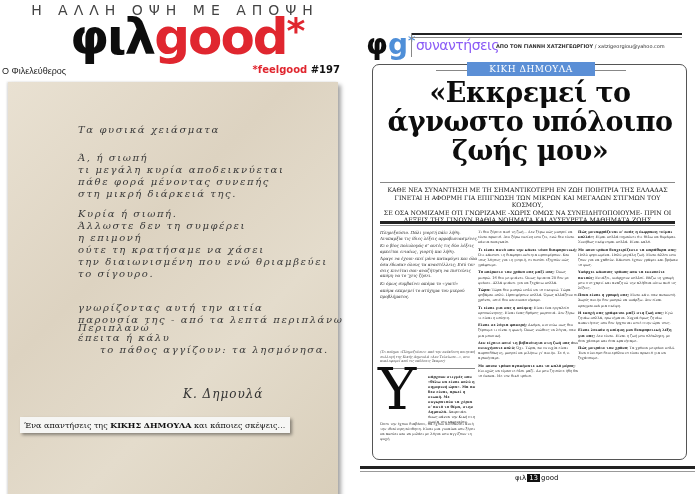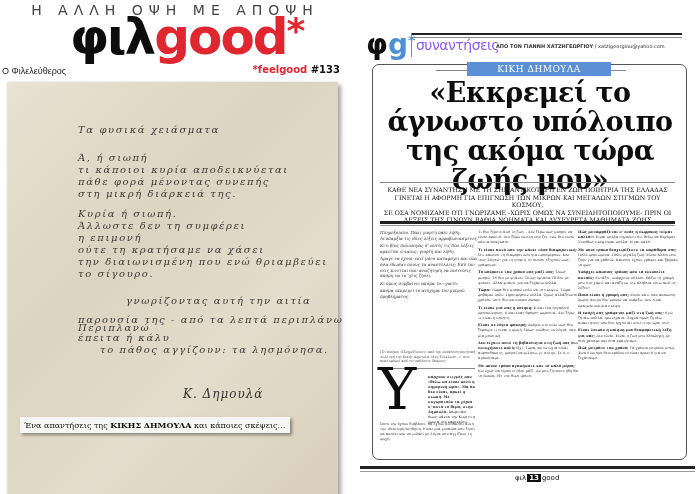--- a/index.html
+++ b/index.html
@@ -40,21 +40,21 @@
   .section-logo .ast { color: #4f8fd8; font-size: 14px; vertical-align: top; position: relative; top: -4px; }
   .top-rule-1 { position: absolute; left: 62px; top: 33px; width: 270px; height: 2px; background: #222; }
   .top-rule-2 { position: absolute; left: 62px; top: 37px; width: 270px; height: 1px; background: #888; }
   .section-vbar { position: absolute; left: 61px; top: 33px; width: 1px; height: 24px; background: #888; }
   .section-title { position: absolute; left: 66px; top: 37px; font-family: "DejaVu Sans", sans-serif; font-size: 14px; color: #8b5cf6; letter-spacing: -0.5px; }
   .byline { position: absolute; left: 146px; top: 43px; font-family: "DejaVu Sans", sans-serif; font-size: 5px; color: #333; white-space: nowrap; }
   .byline b { font-weight: bold; }
 
   .frame { position: absolute; left: 22px; top: 64px; width: 315px; height: 396px; border: 1px solid #555; border-radius: 7px; }
   .name-rule { position: absolute; left: 86px; top: 70px; width: 190px; height: 1px; background: #888; }
-  .name-badge { position: absolute; left: 117px; top: 62px; width: 144px; height: 14px; background: #5b8fd6;
+  .name-badge { position: absolute; left: 117px; top: 62px; width: 128px; height: 14px; background: #5b8fd6;
     color: #fff; text-align: center; font-size: 9px; line-height: 14px; font-family: "DejaVu Serif", serif; letter-spacing: 0.5px; }
 
   .headline { position: absolute; left: 30px; top: 78px; width: 300px; text-align: center; font-family: "DejaVu Serif", serif;
     font-weight: bold; font-size: 27px; line-height: 29px; letter-spacing: -0.5px; color: #0d0d0d; }
   .headline div { white-space: nowrap; }
 
   .rule-above-lead { position: absolute; left: 30px; top: 182px; width: 295px; height: 1px; background: #888; }
   .lead { position: absolute; left: 30px; top: 186px; width: 295px; text-align: center; font-family: "DejaVu Serif", serif;
     font-size: 6.2px; line-height: 7.5px; color: #111; text-transform: uppercase; }
   .rule-thick { position: absolute; left: 30px; top: 221px; width: 295px; height: 3px; background: #222; }
@@ -72,50 +72,50 @@
   .poem-note { position: absolute; left: 30px; top: 350px; width: 95px; font-family: "DejaVu Serif", serif; font-style: italic; font-size: 3.4px; line-height: 4.6px; color: #444; }
   .note-rule { position: absolute; left: 30px; top: 368px; width: 95px; height: 1px; background: #888; }
   .dropcap { position: absolute; left: 28px; top: 360px; font-family: "DejaVu Serif", serif; font-size: 58px; line-height: 58px; color: #0d0d0d; }
   .drop-text { position: absolute; left: 78px; top: 375px; width: 48px; font-family: "DejaVu Serif", serif; font-size: 3.6px; line-height: 5px; color: #222; }
   .drop-text b { font-weight: bold; }
   .under-drop { position: absolute; left: 30px; top: 422px; width: 96px; font-family: "DejaVu Serif", serif; font-size: 3.6px; line-height: 5px; color: #333; }
 
   .foot-thick { position: absolute; left: 10px; top: 466px; width: 335px; height: 3px; background: #222; }
   .foot-thin { position: absolute; left: 10px; top: 471px; width: 335px; height: 1px; background: #999; }
   .folio { position: absolute; left: 165px; top: 474px; font-family: "DejaVu Sans", sans-serif; font-size: 7px; color: #111; white-space: nowrap; }
-  .folio .num { display: inline-block; background: #111; color: #fff; padding: 0 2px; font-weight: bold; margin: 0 1px; }
+  .folio .num { display: inline-block; background: #111; color: #fff; padding: 0 2px; font-weight: normal; margin: 0 1px; }
 </style>
 </head>
 <body>
 
 <div class="left-page">
   <div class="tagline">Η ΑΛΛΗ ΟΨΗ ΜΕ ΑΠΟΨΗ</div>
   <div class="logo">
     <span class="fil">φιλ</span><span class="good">good</span><span class="star">*</span>
   </div>
   <div class="masthead-left">Ο Φιλελεύθερος</div>
   <div class="masthead-right">
     <span class="fg">*</span><span class="fg">feelgood</span>
-    <span class="issue">#133</span>
+    <span class="issue">#197</span>
   </div>
 
   <div class="paper" id="manuscript">
       <div class="hand" style="top: 42px;">Τα φυσικά χειάσματα</div>
       <div class="hand" style="top: 70px;">Ά, ή σιωπή</div>
-      <div class="hand" style="top: 82px;">τι κάποιοι κυρία αποδεικνύεται</div>
+      <div class="hand" style="top: 82px;">τι μεγάλη κυρία αποδεικνύεται</div>
       <div class="hand" style="top: 94px;">πάθε φορά μένοντας συνεπής</div>
       <div class="hand" style="top: 106px;">στη μικρή διάρκειά της.</div>
       <div class="hand" style="top: 126px;">Κυρία ή σιωπή.</div>
       <div class="hand" style="top: 138px;">Άλλωστε δεν τη συμφέρει</div>
       <div class="hand" style="top: 150px;">η επιμονή</div>
       <div class="hand" style="top: 162px;">ούτε τη κρατήσαμε να χάσει</div>
       <div class="hand" style="top: 174px;">την διαιωνισμένη που ενώ θριαμβεύει</div>
       <div class="hand" style="top: 186px;">το σίγουρο.</div>
       <div class="hand" style="top: 208px; margin-top: 32px;">Περιπλανώ</div>
-      <div class="hand" style="top: 213px; margin-left: 48px;">γνωρίζοντας αυτή την αιτία</div>
+      <div class="hand" style="top: 220px;">γνωρίζοντας αυτή την αιτία</div>
       <div class="hand" style="top: 232px;">παρουσία της - από τα λεπτά περιπλάνω</div>
       <div class="hand" style="top: 250px;">έπειτα ή κάλυ</div>
       <div class="hand" style="top: 262px; margin-left: 22px;">το πάθος αγγίζουν: τα λησμόνησα.</div>
       <div class="signature">Κ. Δημουλά</div>
       <div class="caption"><span>Ένα απαντήσεις της </span><b>ΚΙΚΗΣ ΔΗΜΟΥΛΑ</b><span> και κάποιες σκέψεις...</span></div>
     </div>
 </div>
 
 <div class="right-page">
   <div class="section-logo">
@@ -129,21 +129,20 @@
     <b>ΑΠΟ ΤΟΝ ΓΙΑΝΝΗ ΧΑΤΖΗΓΕΩΡΓΙΟΥ</b><span> / </span><span>xatzigeorgiou@yahoo.com</span>
   </div>
 
   <div class="frame"></div>
   <div class="name-rule"></div>
   <div class="name-badge">ΚΙΚΗ ΔΗΜΟΥΛΑ</div>
 
   <div class="headline">
     <div>«Εκκρεμεί το</div>
     <div>άγνωστο υπόλοιπο</div>
-    <div>της ακόμα τώρα</div>
     <div>ζωής μου»</div>
   </div>
 
   <div class="rule-above-lead"></div>
   <div class="lead">
     <div>ΚΑΘΕ ΝΕΑ ΣΥΝΑΝΤΗΣΗ ΜΕ ΤΗ ΣΗΜΑΝΤΙΚΟΤΕΡΗ ΕΝ ΖΩΗ ΠΟΙΗΤΡΙΑ ΤΗΣ ΕΛΛΑΔΑΣ</div>
     <div>ΓΙΝΕΤΑΙ Η ΑΦΟΡΜΗ ΓΙΑ ΕΠΙΓΝΩΣΗ ΤΩΝ ΜΙΚΡΩΝ ΚΑΙ ΜΕΓΑΛΩΝ ΣΤΙΓΜΩΝ ΤΟΥ ΚΟΣΜΟΥ,</div>
     <div>ΣΕ ΟΣΑ ΝΟΜΙΖΑΜΕ ΟΤΙ ΓΝΩΡΙΖΑΜΕ -ΧΩΡΙΣ ΟΜΩΣ ΝΑ ΣΥΝΕΙΔΗΤΟΠΟΙΟΥΜΕ- ΠΡΙΝ ΟΙ</div>
     <div>ΛΕΞΕΙΣ ΤΗΣ ΓΙΝΟΥΝ ΒΑΘΙΑ ΝΟΗΜΑΤΑ ΚΑΙ ΔΥΣΕΥΡΕΤΑ ΜΑΘΗΜΑΤΑ ΖΩΗΣ</div>
   </div>

